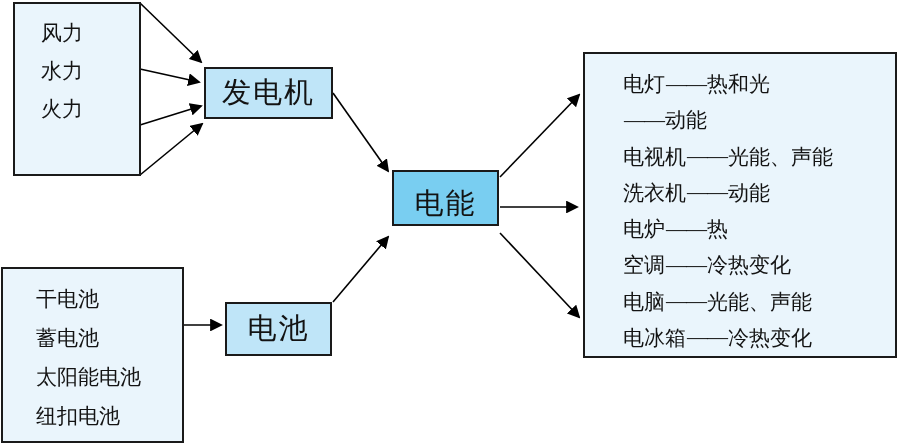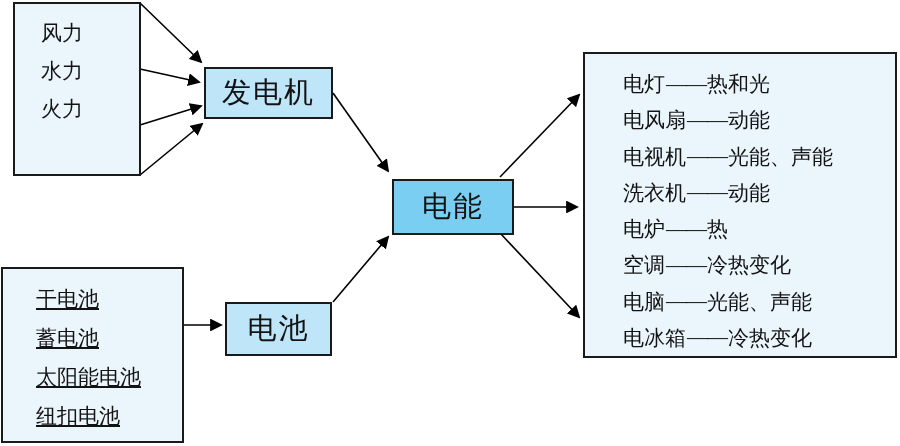--- a/index.html
+++ b/index.html
@@ -34,24 +34,24 @@
   }
   .list-box { display: flex; flex-direction: column; }
   .list-box .row {
     display: flex;
     align-items: center;
     white-space: nowrap;
   }
   #sources-box { left: 13px; top: 2px; width: 128px; height: 174px; padding: 10px 0 0 26px; }
   #sources-box .row { height: 38px; }
   #battery-types-box { left: 1px; top: 267px; width: 183px; height: 176px; padding: 10px 0 0 33px; }
-  #battery-types-box .row { height: 39px; text-decoration: underline; }
+  #battery-types-box .row { height: 39px; }
   #generator-box { left: 204px; top: 67px;  width: 129px; height: 52px; }
   #battery-box   { left: 225px; top: 302px; width: 107px; height: 54px; }
-  #energy-box    { left: 392px; top: 179px; width: 122px; height: 56px; }
+  #energy-box    { left: 392px; top: 170px; width: 107px; height: 56px; align-items: flex-end; }
   #appliances-box { left: 583px; top: 52px; width: 314px; height: 306px; padding: 12px 0 0 38px; }
   #appliances-box .row { height: 36.5px; }
   .dash { letter-spacing: -1px; margin: 0 1px; }
   #arrow-layer {
     position: absolute;
     left: 0; top: 0;
     width: 900px; height: 446px;
     pointer-events: none;
   }
   #arrow-layer line { stroke: #000000; stroke-width: 1.6px; }
@@ -118,21 +118,20 @@
     <span>电能</span>
   </div>
 
   <div class="box pale list-box" id="appliances-box">
     <div class="row">
       <span>电灯</span>
         <span class="dash">——</span>
         <span>热和光</span>
     </div>
     <div class="row">
-      <span>电风扇</span>
         <span class="dash">——</span>
         <span>动能</span>
     </div>
     <div class="row">
       <span>电视机</span>
         <span class="dash">——</span>
         <span>光能、声能</span>
     </div>
     <div class="row">
       <span>洗衣机</span>

